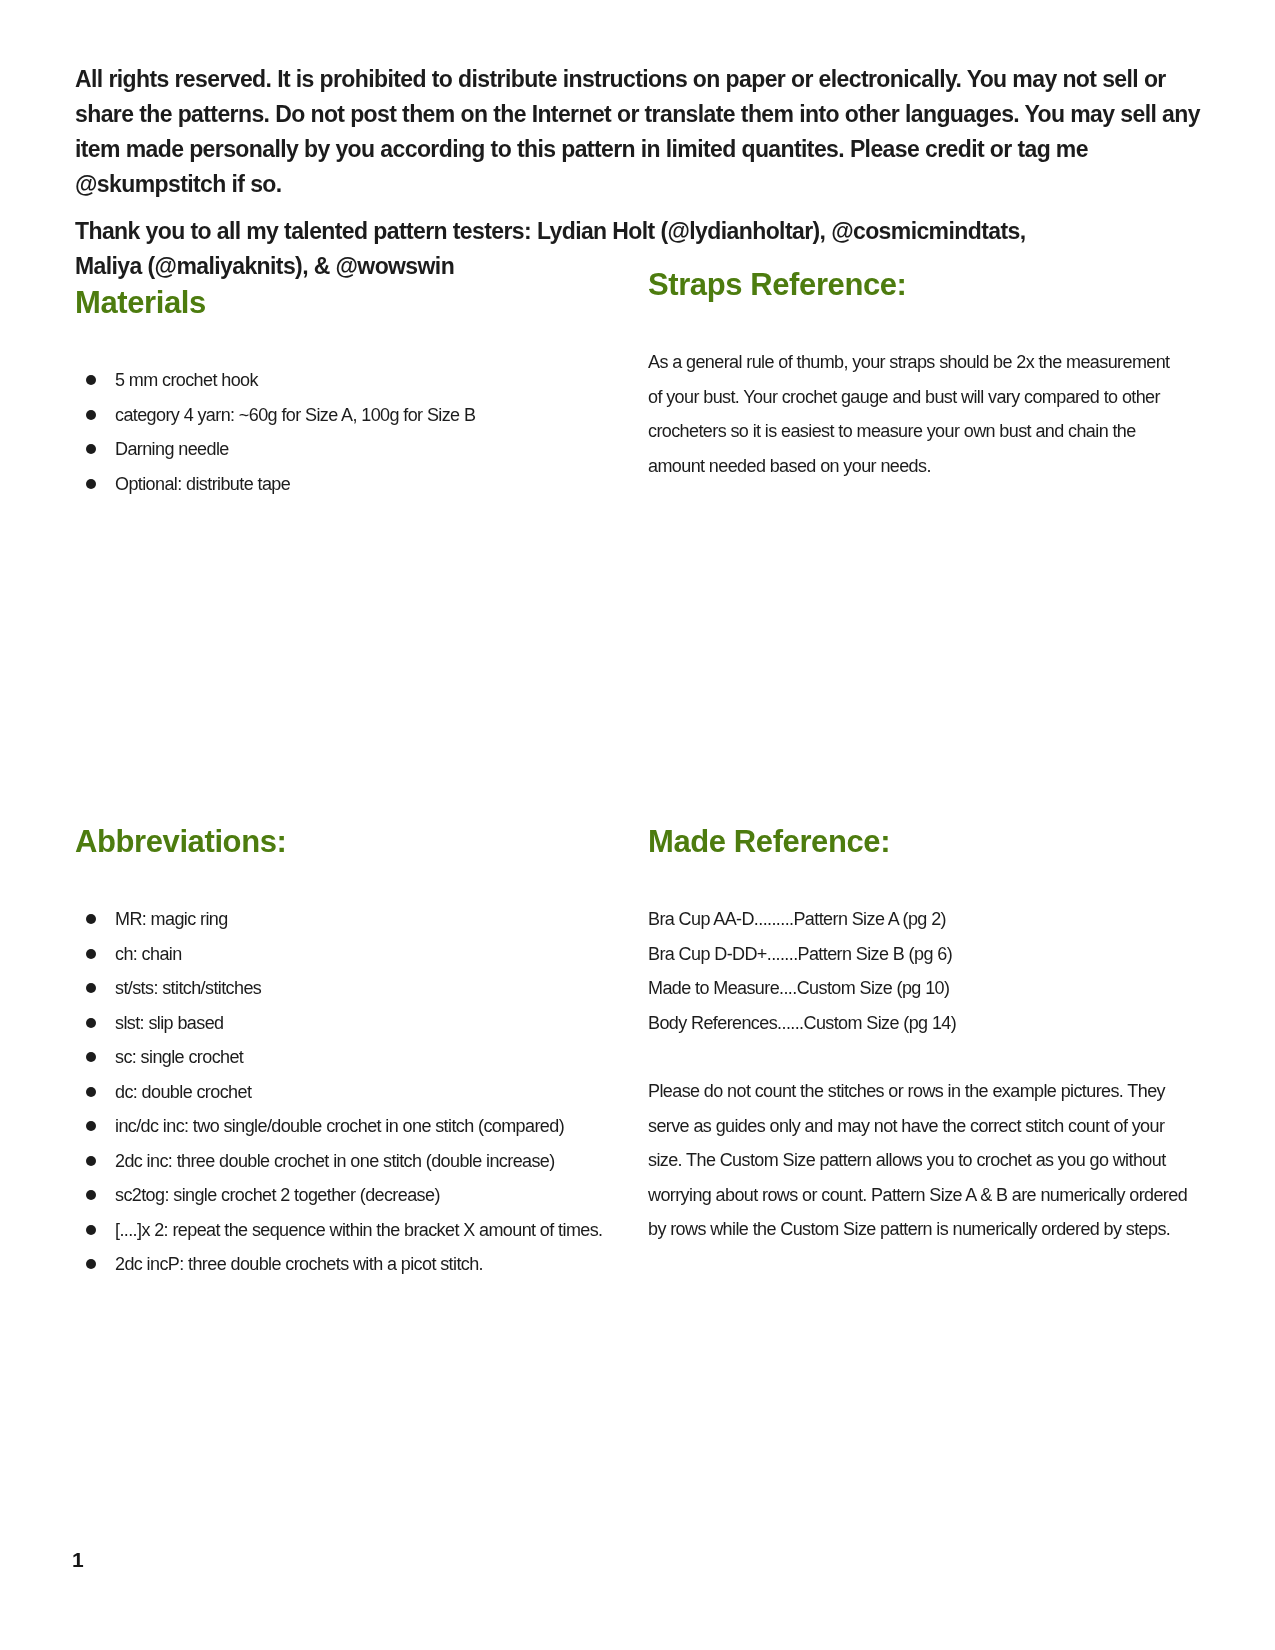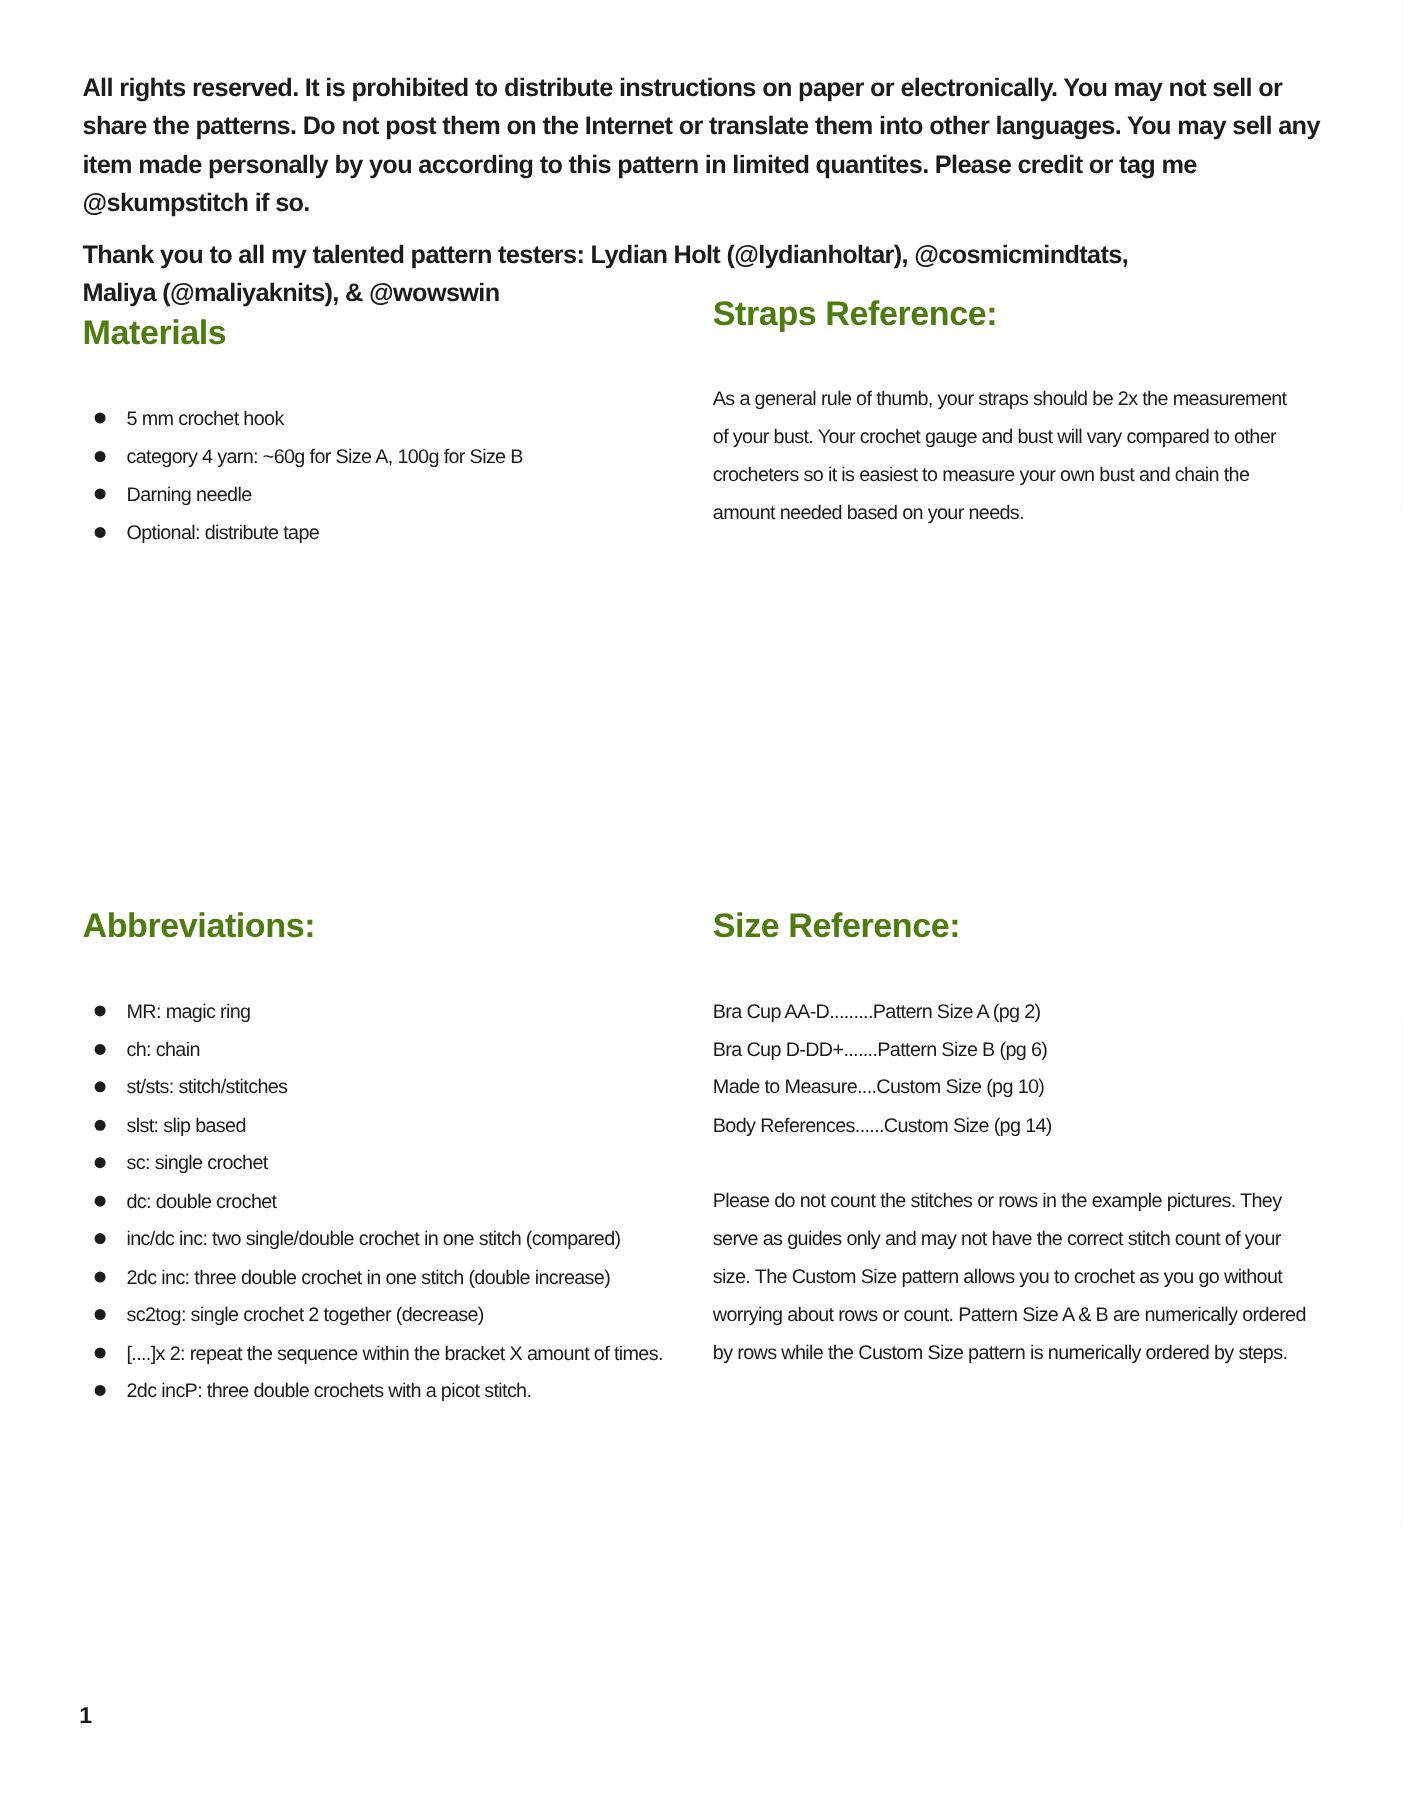--- a/index.html
+++ b/index.html
@@ -133,21 +133,21 @@
       <li>dc: double crochet</li>
       <li>inc/dc inc: two single/double crochet in one stitch (compared)</li>
       <li>2dc inc: three double crochet in one stitch (double increase)</li>
       <li>sc2tog: single crochet 2 together (decrease)</li>
       <li>[....]x 2: repeat the sequence within the bracket X amount of times.</li>
       <li>2dc incP: three double crochets with a picot stitch.</li>
     </ul>
   </div>
 
   <div class="section sec-sizes">
-    <h2>Size Reference:</h2>
+    <h2>Made Reference:</h2>
     <div class="size-lines body-text">
       <div class="size-line">Bra Cup AA-D.........Pattern Size A (pg 2)</div>
       <div class="size-line">Bra Cup D-DD+.......Pattern Size B (pg 6)</div>
       <div class="size-line">Made to Measure....Custom Size (pg 10)</div>
       <div class="size-line">Body References......Custom Size (pg 14)</div>
     </div>
     <p class="body-text sizes-paragraph">Please do not count the stitches or rows in the example pictures. They serve as guides only and may not have the correct stitch count of your size. The Custom Size pattern allows you to crochet as you go without worrying about rows or count. Pattern Size A &amp; B are numerically ordered by rows while the Custom Size pattern is numerically ordered by steps.</p>
   </div>
 
   <div class="page-number">1</div>

